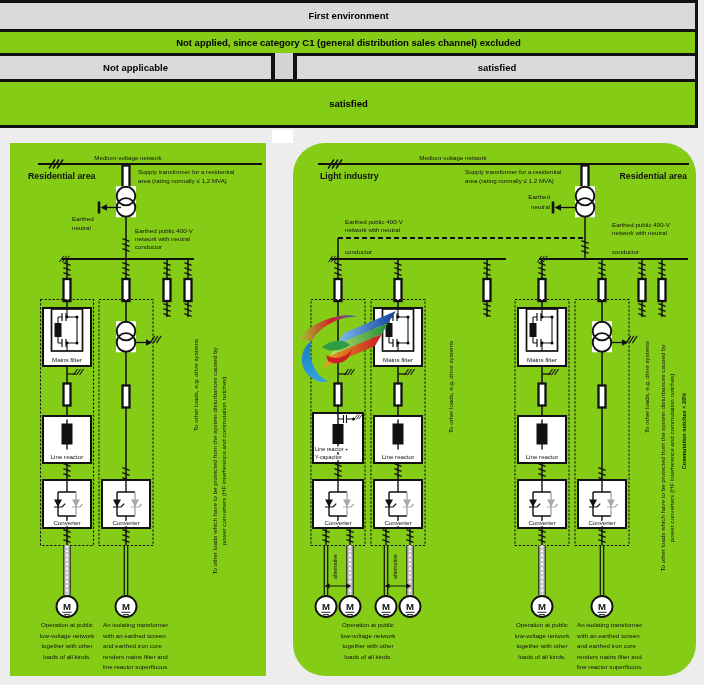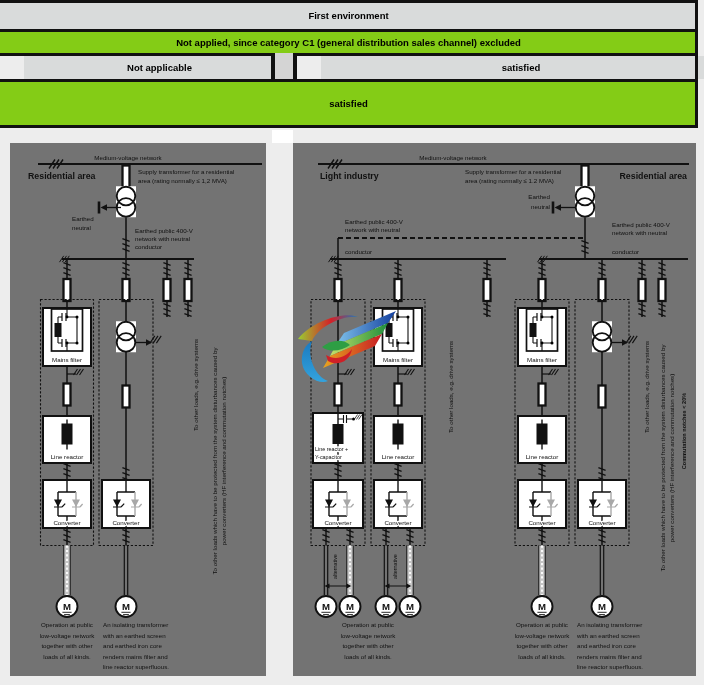--- a/index.html
+++ b/index.html
@@ -4,24 +4,24 @@
 <style>
   html,body{margin:0;padding:0;background:#ededed;}
   .page{position:relative;width:704px;height:685px;background:#ededed;overflow:hidden;
         font-family:"Liberation Sans",sans-serif;padding-left:17px;}
   .div{position:absolute;background:#111;}
   .hrow{position:absolute;left:0;width:697px;display:flex;align-items:center;justify-content:center;
         font:bold 9.5px "Liberation Sans",sans-serif;color:#000;text-align:center;}
   .hrow span{white-space:pre-wrap;}
   .w400{font-weight:400;}
   .cell{position:absolute;display:flex;align-items:center;justify-content:center;
-        font:bold 9.5px "Liberation Sans",sans-serif;color:#000;margin-left:24px;}
+        font:bold 9.5px "Liberation Sans",sans-serif;color:#000;}
   .rowlight{background:#d9dbdb;}
   .rowdark{background:#84cc16;}
-  .panel{position:absolute;top:143px;background:#737373;}
+  .panel{position:absolute;top:143px;background:#84cc16;}
   .logo{position:absolute;left:292px;top:299px;width:112px;height:94px;z-index:5;}
   svg text{fill:#111;}
   .t6{font:6.2px/1 "Liberation Sans",sans-serif;}
   .t55{font:5.4px/1 "Liberation Sans",sans-serif;}
   .t55b{font:bold 5.6px/1 "Liberation Sans",sans-serif;}
   .t85{font:bold 8.8px/1 "Liberation Sans",sans-serif;}
   .tm{font:bold 9.6px/1 "Liberation Sans",sans-serif;}
   .lbl{paint-order:stroke;stroke:#fff;stroke-width:2.4px;stroke-linejoin:round;}
   .ln{stroke:#111;fill:none;}
   .dash{fill:none;stroke:#111;stroke-width:1.1;stroke-dasharray:2.2 1.8;}
@@ -209,21 +209,21 @@
       <text class="t6" x="57" y="515.5" text-anchor="middle">loads of all kinds.</text>
       <text class="t6" x="93" y="484">An isolating transformer</text>
       <text class="t6" x="93" y="494.5">with an earthed screen</text>
       <text class="t6" x="93" y="505">and earthed iron core</text>
       <text class="t6" x="93" y="515.5">renders mains filter and</text>
       <text class="t6" x="93" y="526">line reactor superfluous.</text>
     </g>
   </svg>
   </div>
 
-  <div class="panel" style="left:293px;width:403px;height:533px;">
+  <div class="panel" style="left:293px;width:403px;height:533px;border-radius:32px;">
   <svg width="403" height="533" viewBox="0 0 403 533">
     <g>
       <path class="ln" d="M25,21 H396" stroke-width="2.2"></path>
       <use href="#hash3" transform="translate(40,21)"></use>
       <text class="t6" x="160" y="16.5" text-anchor="middle">Medium-voltage network</text>
       <text class="t85" x="27" y="36">Light industry</text>
       <text class="t85" x="394" y="36" text-anchor="end">Residential area</text>
     </g>
 
     <g>

